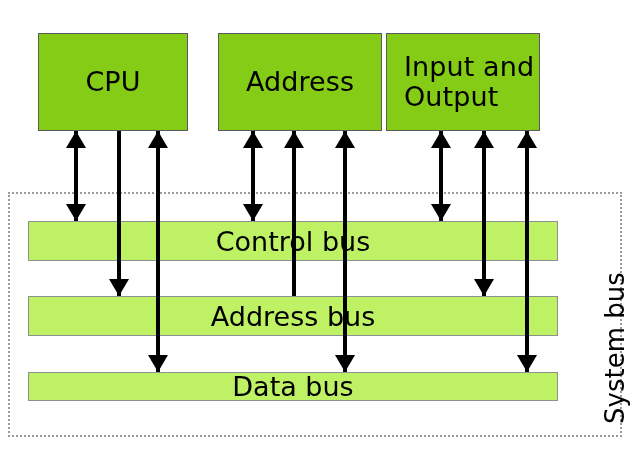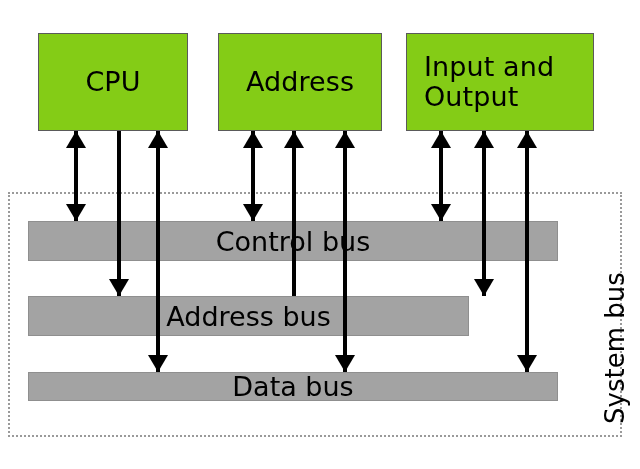--- a/index.html
+++ b/index.html
@@ -46,21 +46,21 @@
     font-size: 26px;
     white-space: nowrap;
     transform-origin: 0 0;
     transform: rotate(-90deg);
   }
 
   
   .bus-bar {
     position: absolute;
     box-sizing: border-box;
-    background: #a3a3a3;
+    background: #bef264;
     border: 1.5px solid #8f8f8f;
     display: flex;
     align-items: center;
     justify-content: center;
     color: #000000;
     font-size: 27px;
     z-index: 1;
   }
   .bus-bar .bus-label { position: relative; z-index: 3; }
 
@@ -93,21 +93,21 @@
 
 <div id="canvas">
 
   <div class="sysbus-frame" id="sysbus-frame" style="left: 8px; top: 192px; width: 614px; height: 245px;"></div>
   <div class="sysbus-label" id="sysbus-label" style="left: 600px; top: 424px;">System bus</div>
 
   <div id="buses-layer">
       <div class="bus-bar" style="left: 28px; top: 221px; width: 530px; height: 40px;">
         <span class="bus-label">Control bus</span>
       </div>
-      <div class="bus-bar" style="left: 28px; top: 296px; width: 441px; height: 40px;">
+      <div class="bus-bar" style="left: 28px; top: 296px; width: 530px; height: 40px;">
         <span class="bus-label">Address bus</span>
       </div>
       <div class="bus-bar" style="left: 28px; top: 372px; width: 530px; height: 29px;">
         <span class="bus-label">Data bus</span>
       </div>
     </div>
 
   <div id="connectors-layer">
       <div class="conn-line" style="left: 74px; top: 131px; height: 90px;"></div>
       <div class="arrow-head up" style="left: 66px; top: 131px;"></div>
@@ -136,19 +136,19 @@
       <div class="arrow-head down" style="left: 517px; top: 355px;"></div>
     </div>
 
   <div id="units-layer">
       <div class="unit-box centered" style="left: 38px; top: 33px; width: 150px; height: 98px;">
         <span style="white-space: pre-line;">CPU</span>
       </div>
       <div class="unit-box centered" style="left: 218px; top: 33px; width: 164px; height: 98px;">
         <span style="white-space: pre-line;">Address</span>
       </div>
-      <div class="unit-box lefted" style="left: 406px; top: 33px; width: 188px; height: 98px;">
+      <div class="unit-box lefted" style="left: 386px; top: 33px; width: 154px; height: 98px;">
         <span style="white-space: pre-line;">Input and
 Output</span>
       </div>
     </div>
 
 </div>
 
 </body></html>

